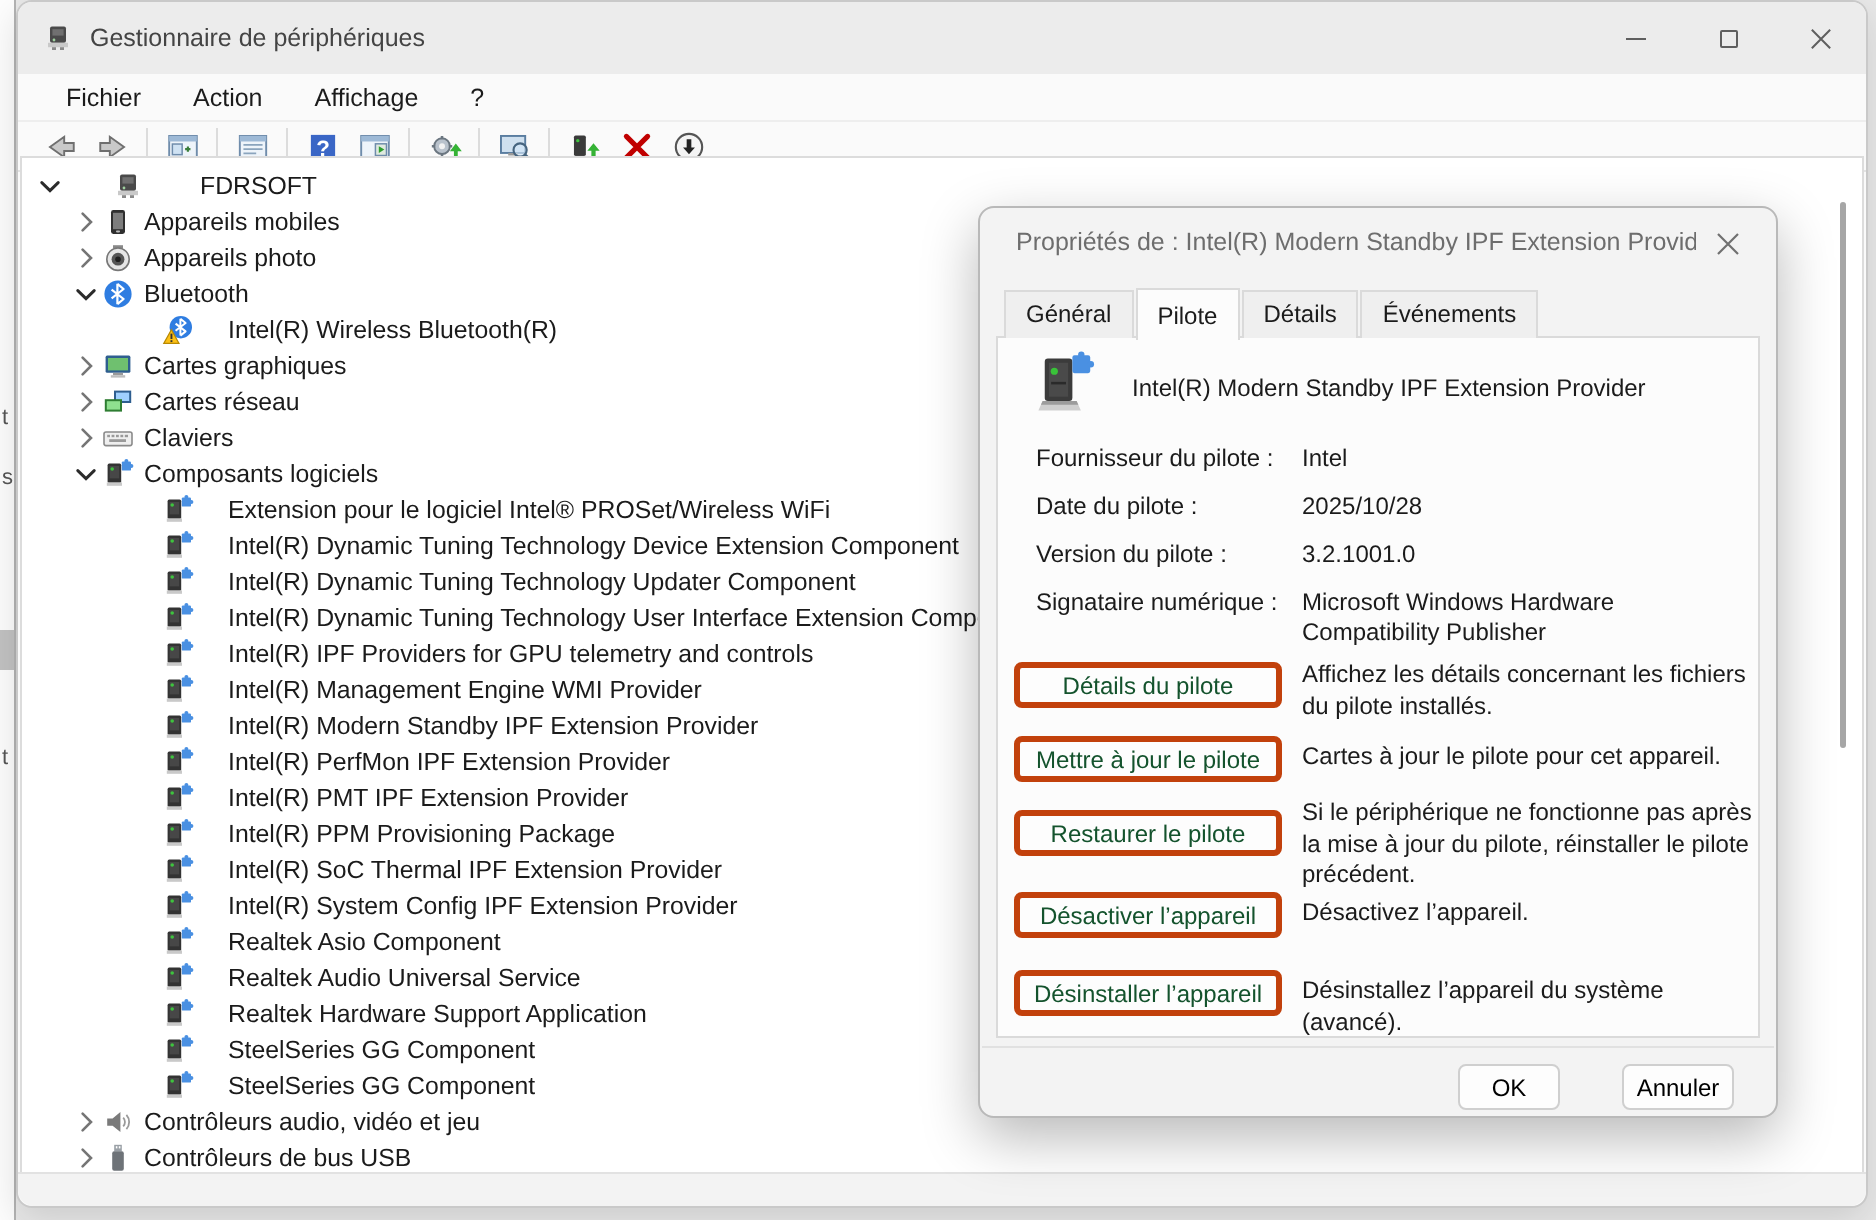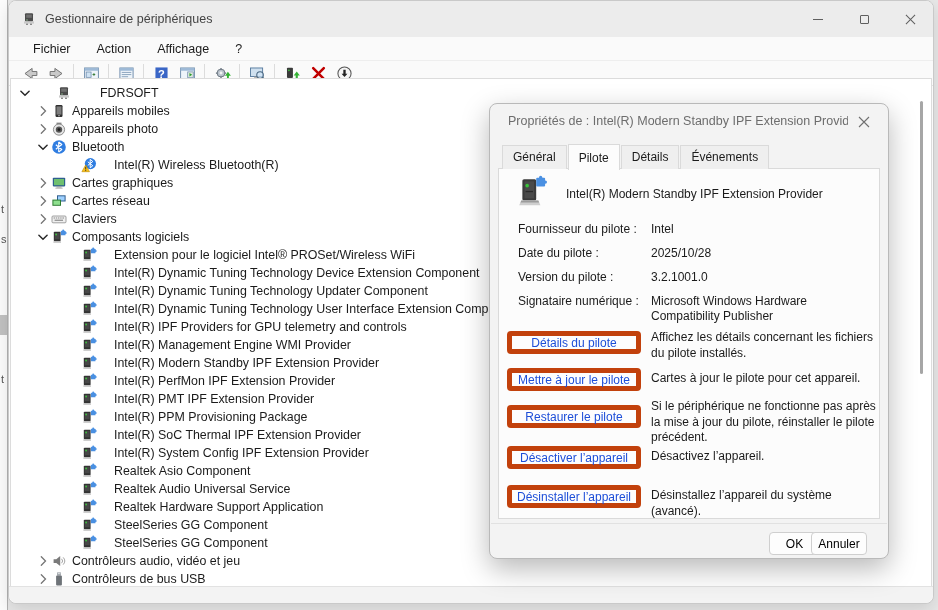--- a/index.html
+++ b/index.html
@@ -66,29 +66,29 @@
   #tabpage { position:absolute; left:8px; right:8px; top:64px; height:351px;
     background:#fcfcfc; border:1px solid #dadada; }
 
   #dev-head-ico { position:absolute; left:26px; top:71px; width:34px; height:34px; z-index:4; }
   #dev-head-name { position:absolute; left:76px; top:83px; font-size:12px; z-index:4; }
 
   .fld-lab { position:absolute; left:28px; width:135px; font-size:12px; z-index:4; }
   .fld-val { position:absolute; left:161px; width:228px; font-size:12px; line-height:15px; z-index:4; }
 
   .act-btn { position:absolute; left:17px; width:134px; height:23px; z-index:4;
-    background:#fdfdfd; border:5px solid #c2410c; border-radius:4px; font-size:12px;
-    display:flex; align-items:center; justify-content:center; color:#1d4ed8; }
+    background:#fdfdfd; border:3px solid #c2410c; border-radius:4px; font-size:12px;
+    display:flex; align-items:center; justify-content:center; color:#14532d; }
   .act-desc { position:absolute; left:161px; width:230px; font-size:12px; line-height:15.5px; z-index:4; }
 
   #dlg-sep { position:absolute; left:1px; right:1px; top:419px; border-top:1px solid #e1e1e1; }
   .foot-btn { position:absolute; top:428px; height:23px; z-index:4; background:#fdfdfd;
     border:1px solid #cfcfcf; border-radius:4px; font-size:12px;
     display:flex; align-items:center; justify-content:center; }
-  #btn-ok { left:239px; width:51px;margin-left:40px; }
+  #btn-ok { left:239px; width:51px; }
   #btn-cancel { left:321px; width:56px; }
 </style>
 </head>
 <body>
 
 <svg width="0" height="0" style="position:absolute">
   <defs>
     <symbol id="sym-computer" viewBox="0 0 16 16">
       <rect x="4" y="2.2" width="8" height="8.2" rx="1" fill="#4a4a4a"></rect>
       <rect x="5.2" y="3.6" width="5.6" height="3.2" fill="#707070"></rect>

